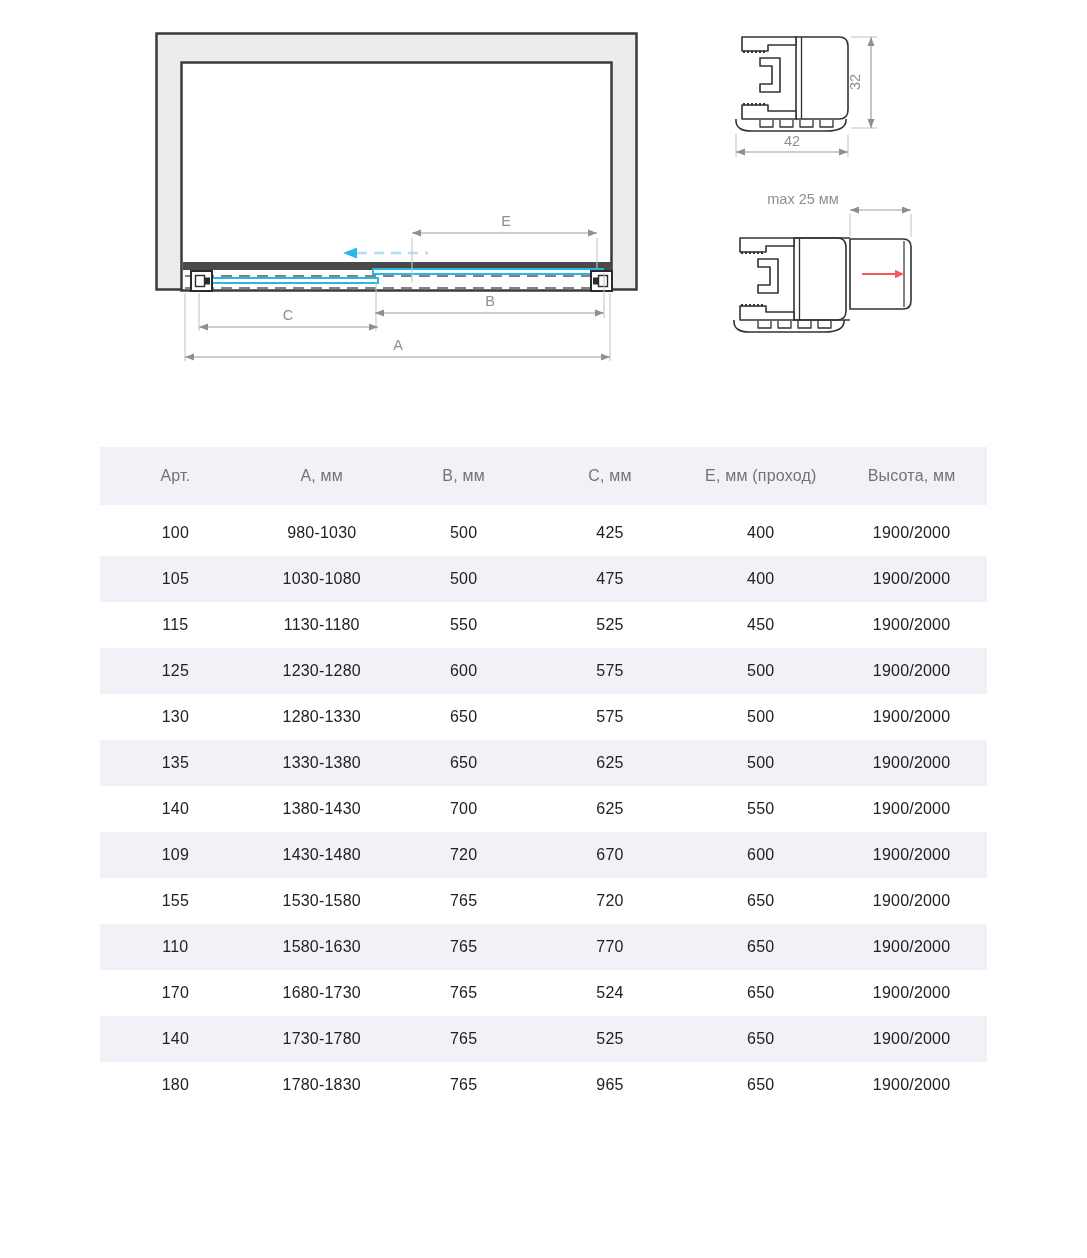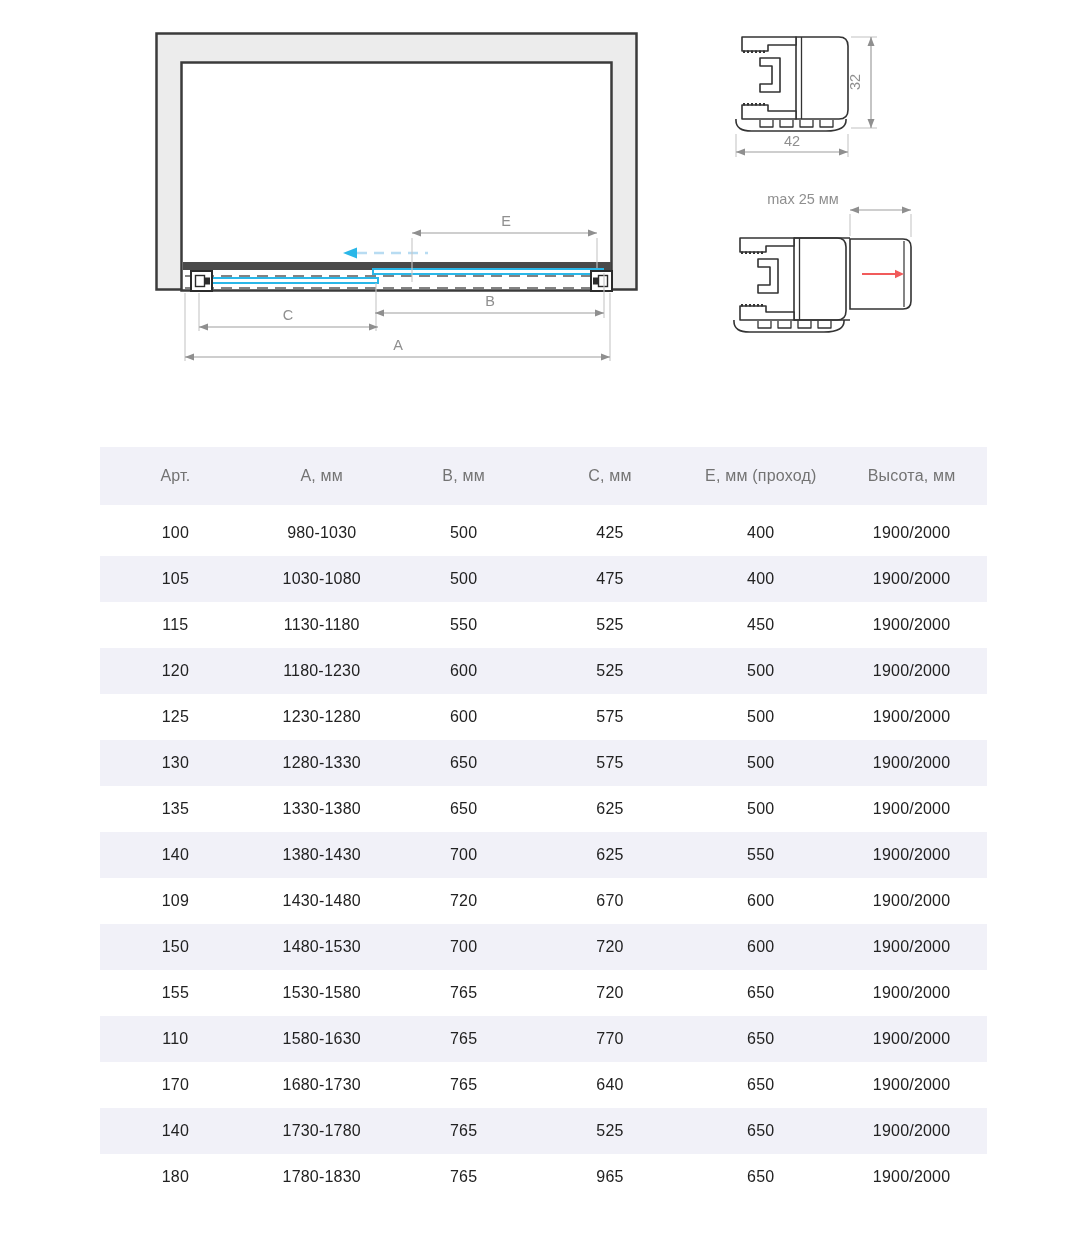--- a/index.html
+++ b/index.html
@@ -193,28 +193,20 @@
           </tr>
           <tr>
             <td>115</td>
             <td>1130-1180</td>
             <td>550</td>
             <td>525</td>
             <td>450</td>
             <td>1900/2000</td>
           </tr>
           <tr>
-            <td>120</td>
-            <td>1180-1230</td>
-            <td>600</td>
-            <td>525</td>
-            <td>500</td>
-            <td>1900/2000</td>
-          </tr>
-          <tr>
             <td>125</td>
             <td>1230-1280</td>
             <td>600</td>
             <td>575</td>
             <td>500</td>
             <td>1900/2000</td>
           </tr>
           <tr>
             <td>130</td>
             <td>1280-1330</td>
@@ -241,48 +233,40 @@
           </tr>
           <tr>
             <td>109</td>
             <td>1430-1480</td>
             <td>720</td>
             <td>670</td>
             <td>600</td>
             <td>1900/2000</td>
           </tr>
           <tr>
-            <td>150</td>
-            <td>1480-1530</td>
-            <td>700</td>
-            <td>720</td>
-            <td>600</td>
-            <td>1900/2000</td>
-          </tr>
-          <tr>
             <td>155</td>
             <td>1530-1580</td>
             <td>765</td>
             <td>720</td>
             <td>650</td>
             <td>1900/2000</td>
           </tr>
           <tr>
             <td>110</td>
             <td>1580-1630</td>
             <td>765</td>
             <td>770</td>
             <td>650</td>
             <td>1900/2000</td>
           </tr>
           <tr>
             <td>170</td>
             <td>1680-1730</td>
             <td>765</td>
-            <td>640</td>
+            <td>524</td>
             <td>650</td>
             <td>1900/2000</td>
           </tr>
           <tr>
             <td>140</td>
             <td>1730-1780</td>
             <td>765</td>
             <td>525</td>
             <td>650</td>
             <td>1900/2000</td>

